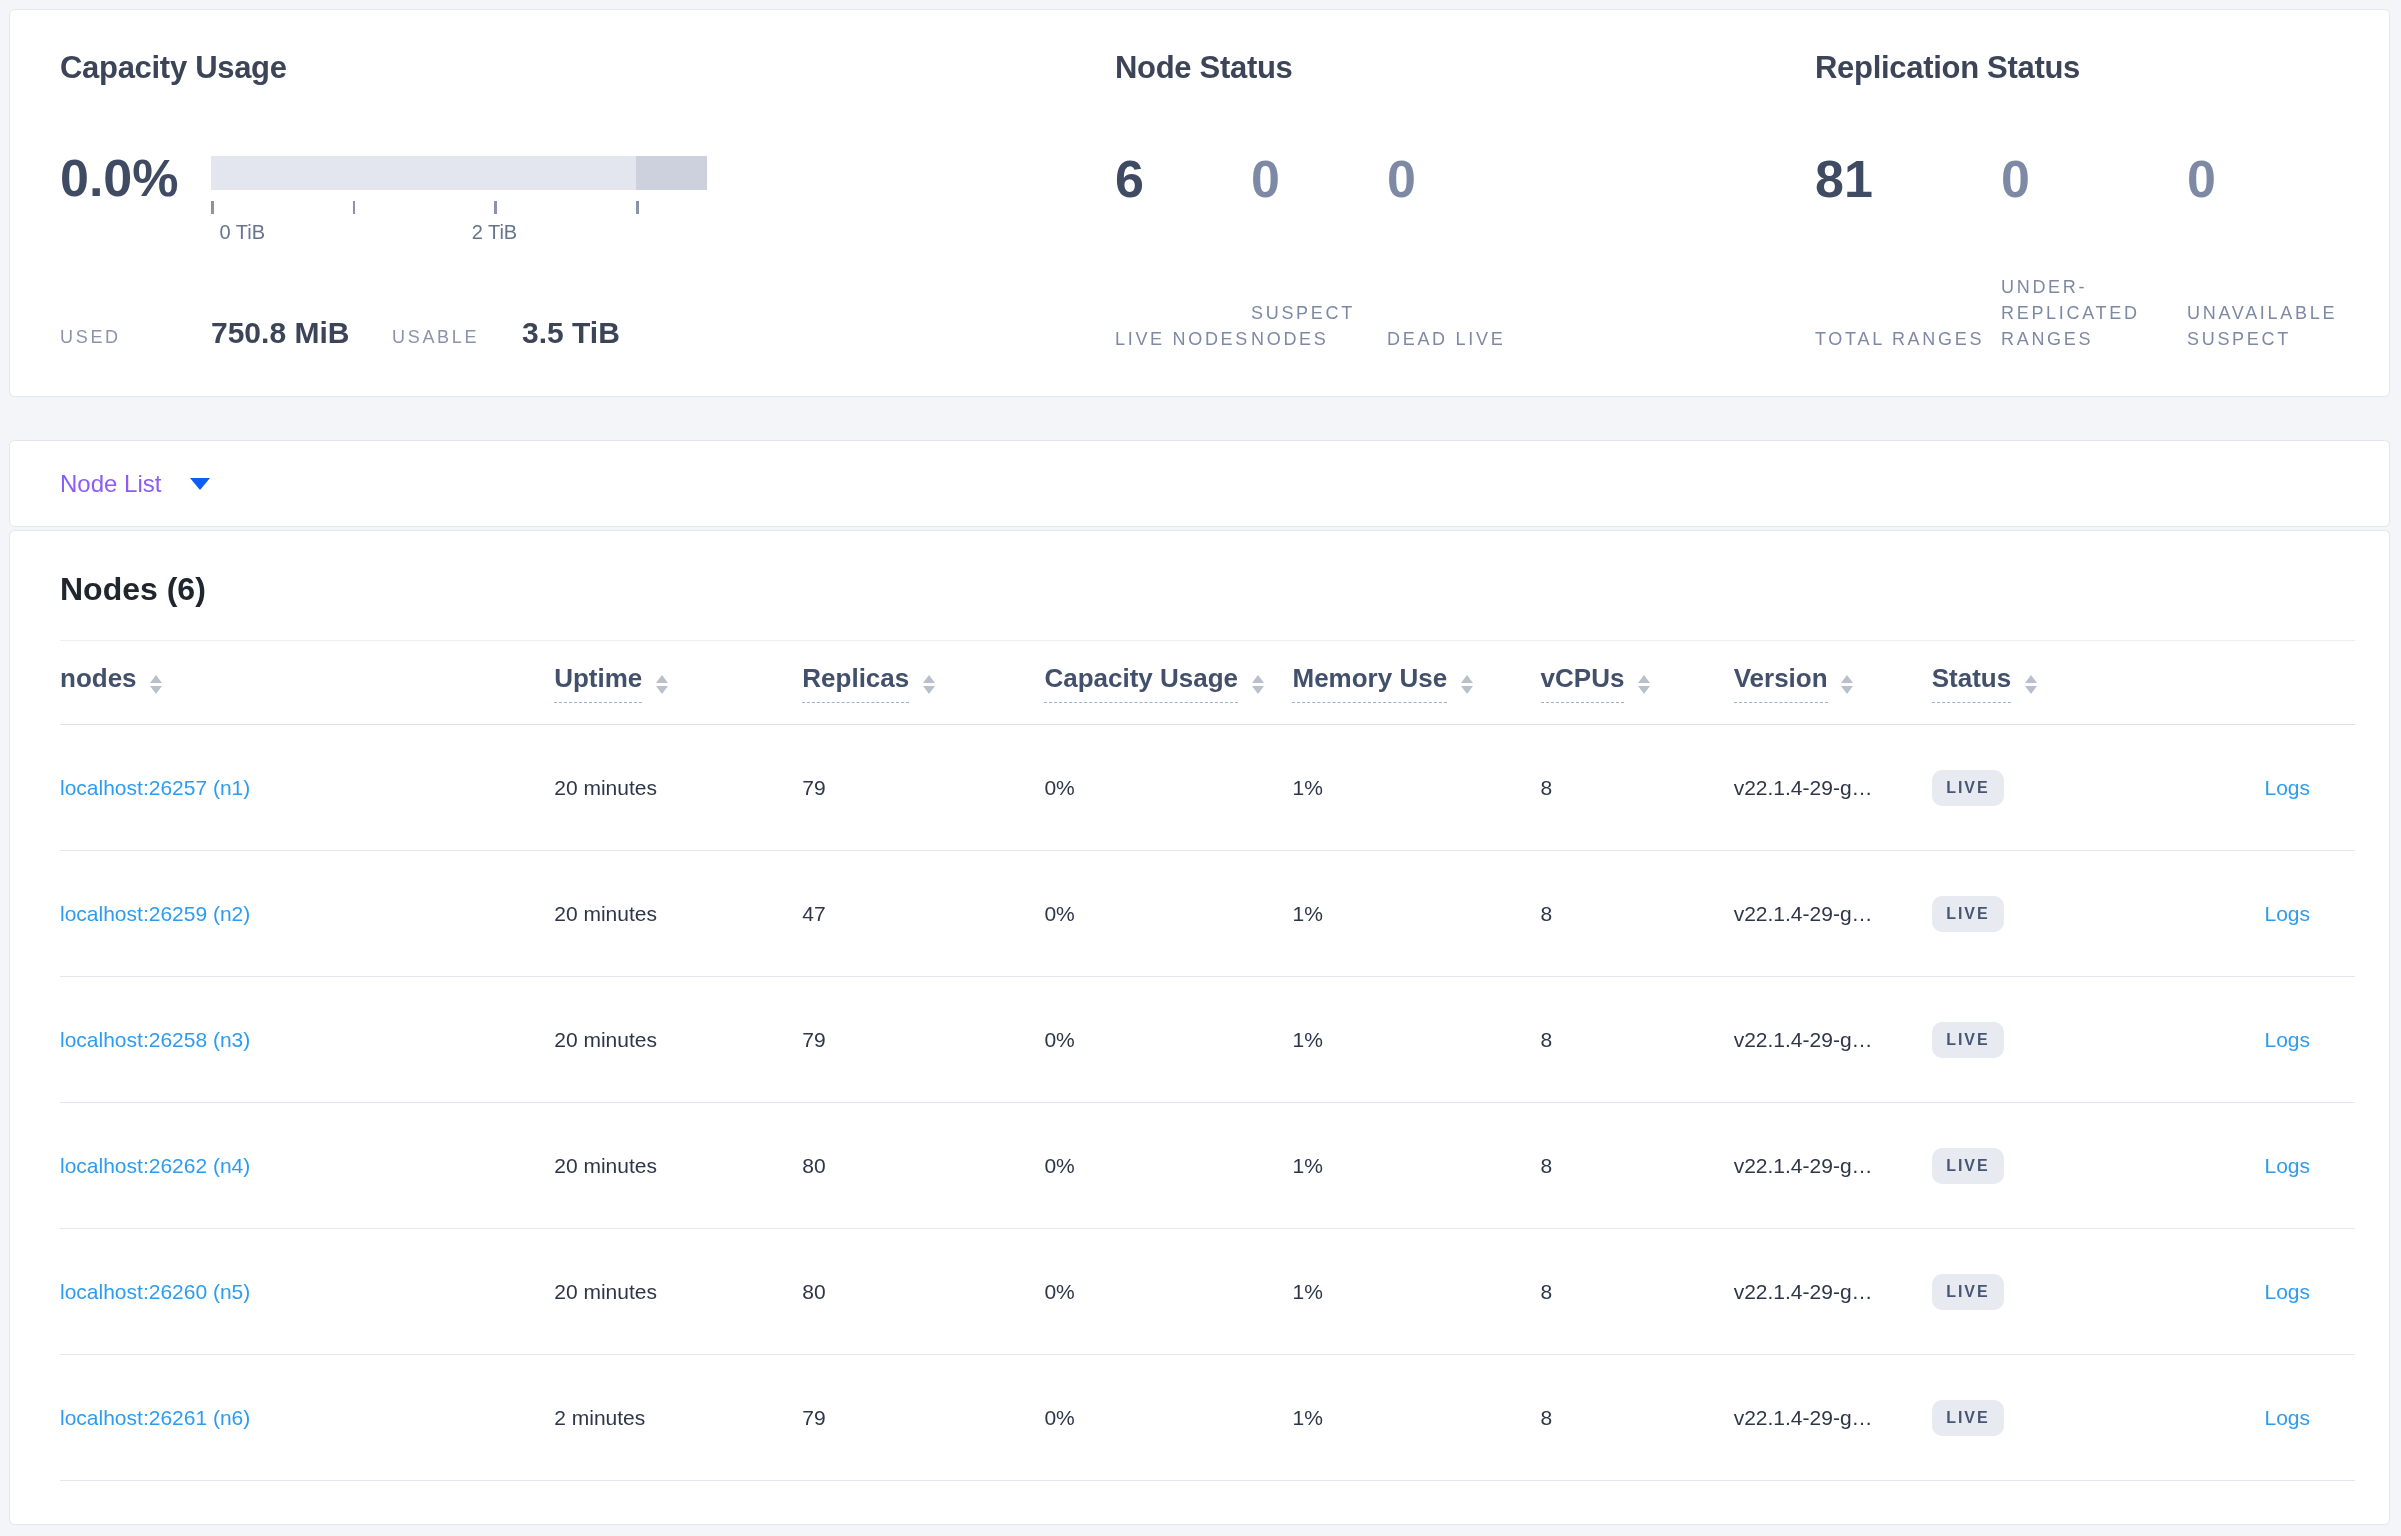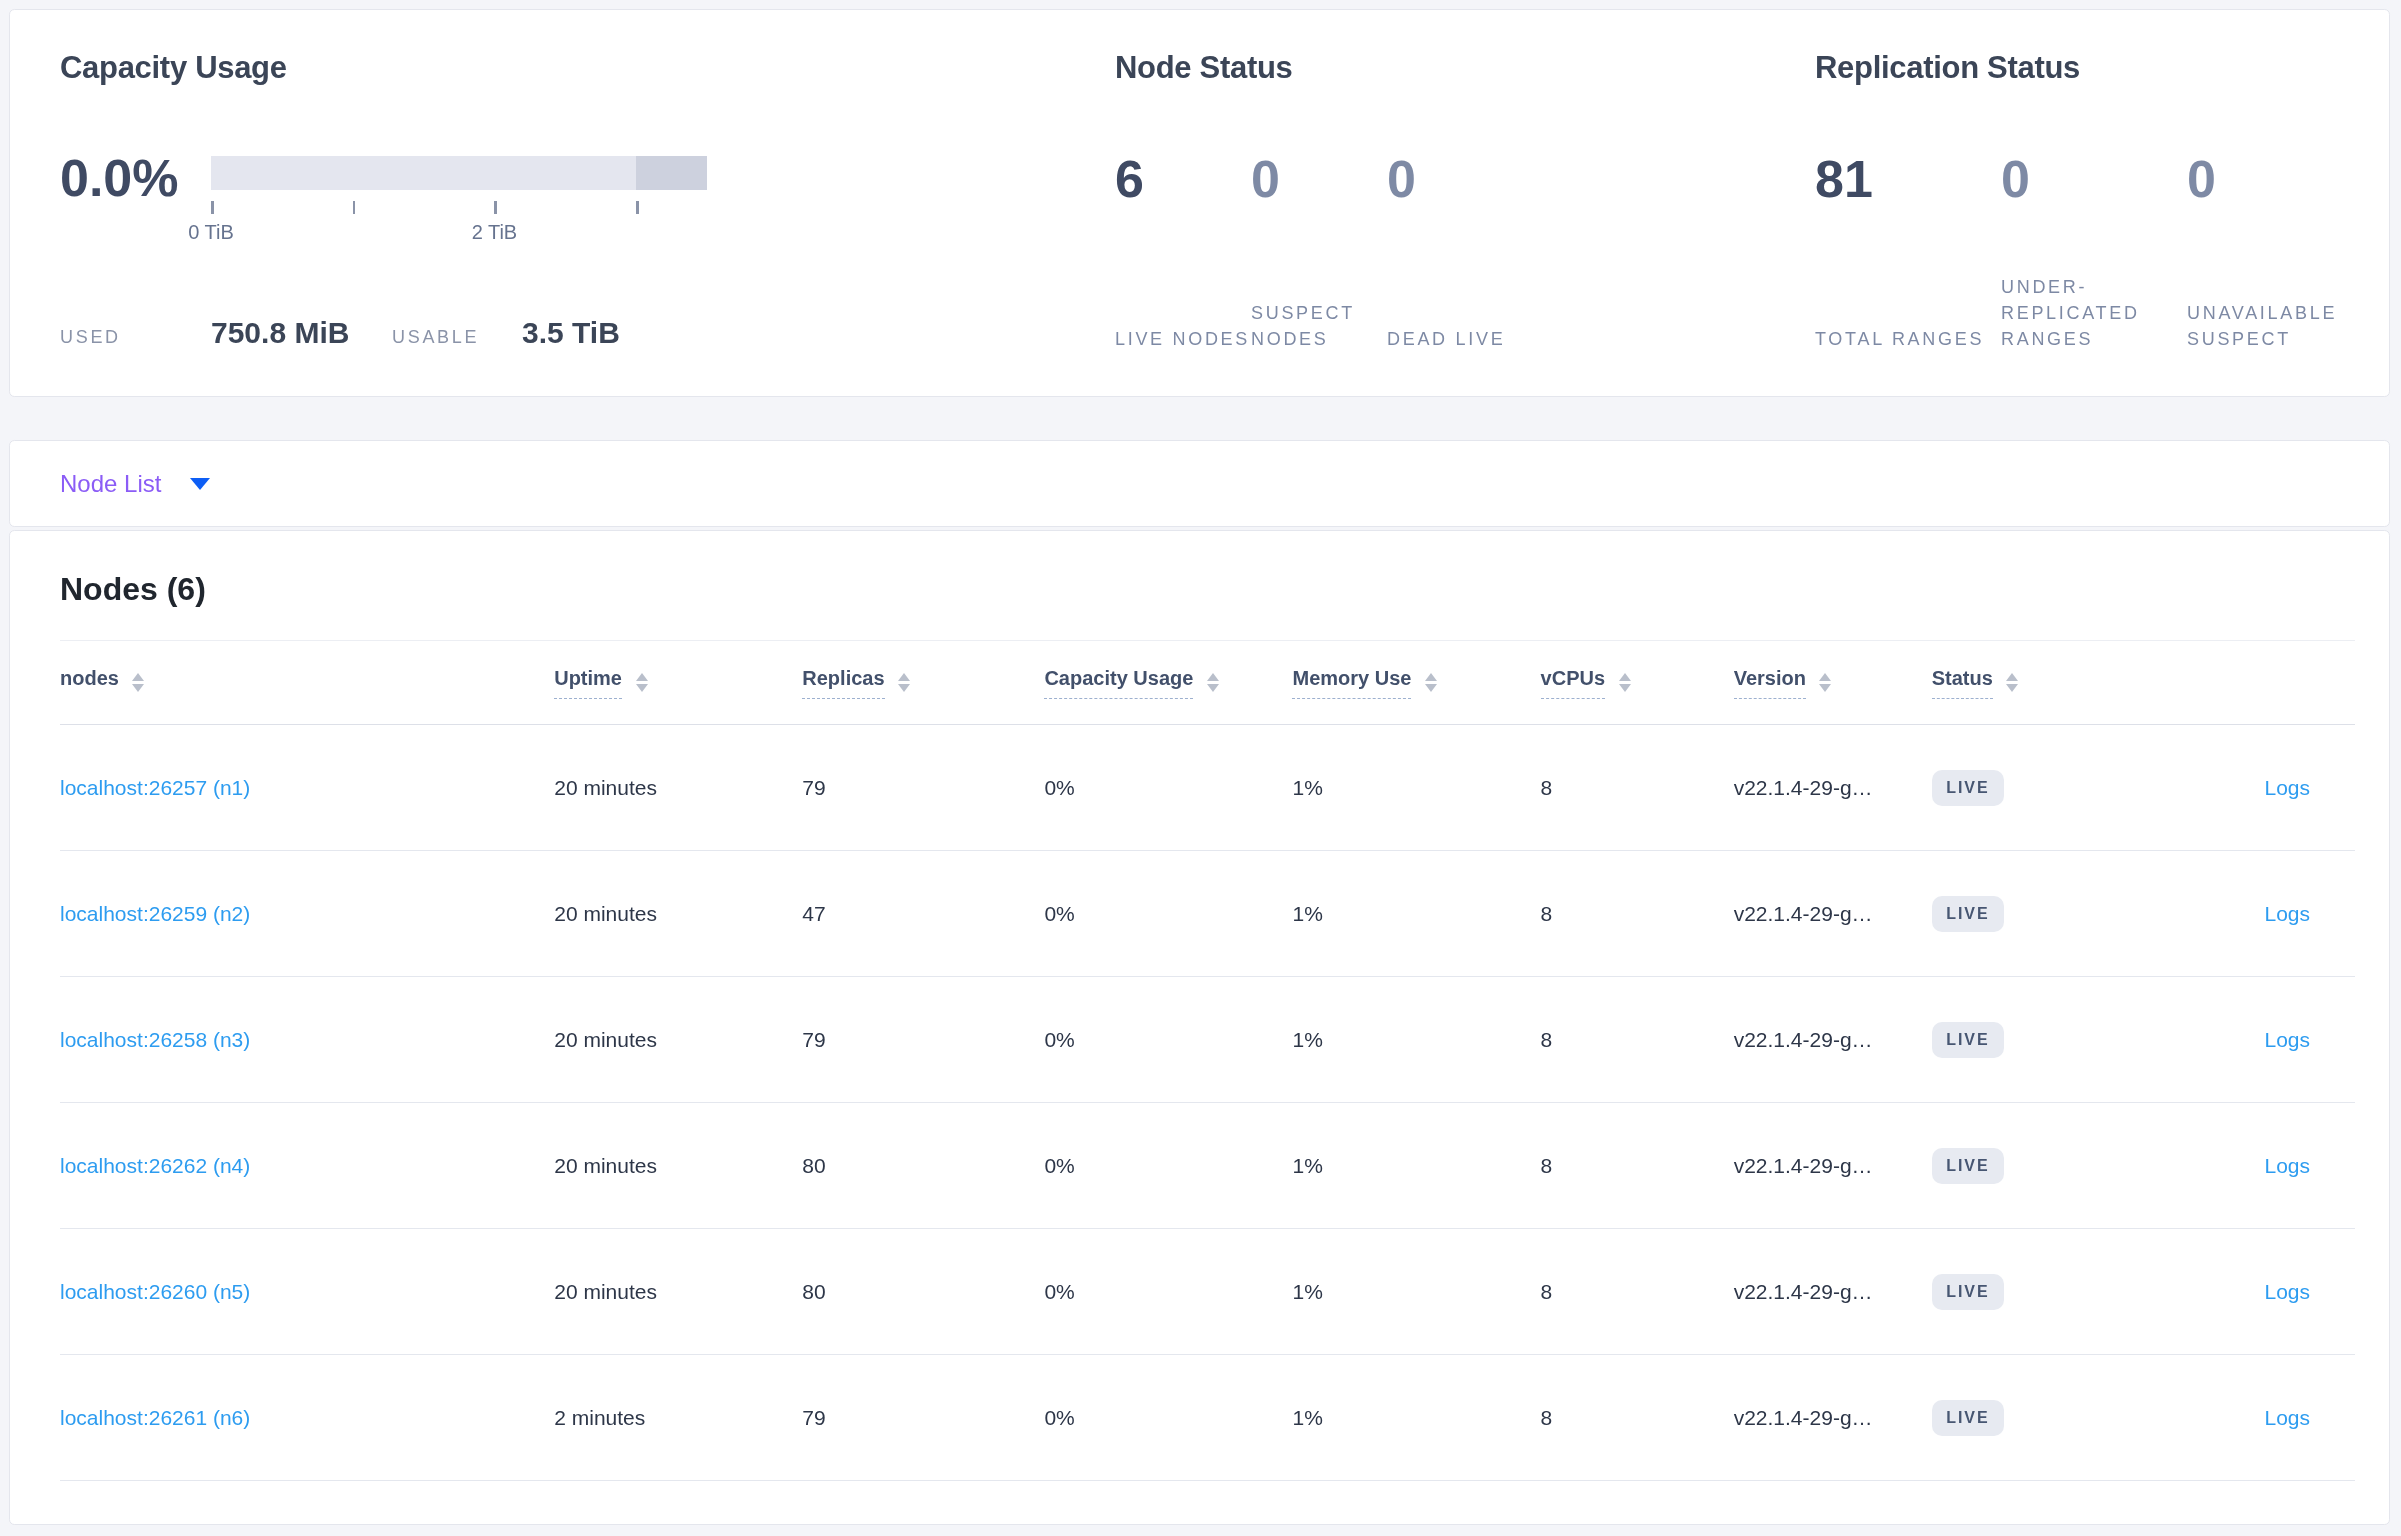--- a/index.html
+++ b/index.html
@@ -64,21 +64,21 @@
     width:0; height:0; border-left:10px solid transparent; border-right:10px solid transparent;
     border-top:12.6px solid #0d5ef5;
   }
   
   #nodes-card { top:530px; height:995px; }
   .nodes-inner { padding:0 36px 0 50px; }
   .section-heading { margin-top:40px; font-size:32px; font-weight:bold; color:#20262e; }
   table { border-collapse:collapse; table-layout:fixed; width:2295px; margin-top:32px; }
   thead tr { height:84px; border-top:0.9px solid #eceef3; border-bottom:0.9px solid #dde0e8; }
   tbody tr { height:126px; border-bottom:0.9px solid #e4e7ee; }
-  th { text-align:left; font-size:20px; font-weight:bold; color:#42506b; vertical-align:middle; }
+  th { text-align:left; font-size:26px; font-weight:bold; color:#42506b; vertical-align:middle; }
   td { font-size:21px; color:#2d3648; vertical-align:middle; text-align:left; }
   .th-label { display:inline-block; padding-bottom:8px; border-bottom:1.8px dashed transparent; }
   .th-label.dashed { border-bottom-color:#9db0cf; }
   .sort { display:inline-flex; flex-direction:column; margin-left:13.5px; vertical-align:3.6px; }
   .sort .up   { width:0; height:0; border-left:6.3px solid transparent; border-right:6.3px solid transparent; border-bottom:8px solid #b9bfcb; margin-bottom:2.7px; }
   .sort .down { width:0; height:0; border-left:6.3px solid transparent; border-right:6.3px solid transparent; border-top:8px solid #b9bfcb; }
   a.node-link, a.logs-link { color:#2d9cf0; text-decoration:none; cursor:pointer; }
   td.logs-cell { text-align:right; padding-right:45px; }
   .badge {
     display:inline-block; background:#e7eaf1; color:#475672; border-radius:10px;
@@ -92,21 +92,21 @@
 
   <div class="sum-block" id="cap-block">
     <div class="card-title">Capacity Usage</div>
     <div class="cap-row">
       <div class="cap-percent">0.0%</div>
       <div class="cap-bar-wrap">
         <div class="cap-bar-track"></div>
         <div class="cap-bar-dark" style="left: 85.7143%; width: 14.2857%;"></div>
         <div>
             <div class="tick" style="left: 0%;"></div>
-            <div class="tick-label" style="left: 0%;">0 TiB</div>
+            <div class="tick-label" style="left: 0%; text-align: right;">0 TiB</div>
             <div class="tick" style="left: 28.5714%;"></div>
             <div class="tick" style="left: 57.1429%;"></div>
             <div class="tick-label" style="left: 57.1429%;">2 TiB</div>
             <div class="tick" style="left: 85.7143%;"></div>
           </div>
       </div>
     </div>
     <div class="cap-metrics">
       <span class="metric-label">USED</span>
       <span class="metric-value">750.8 MiB</span>

